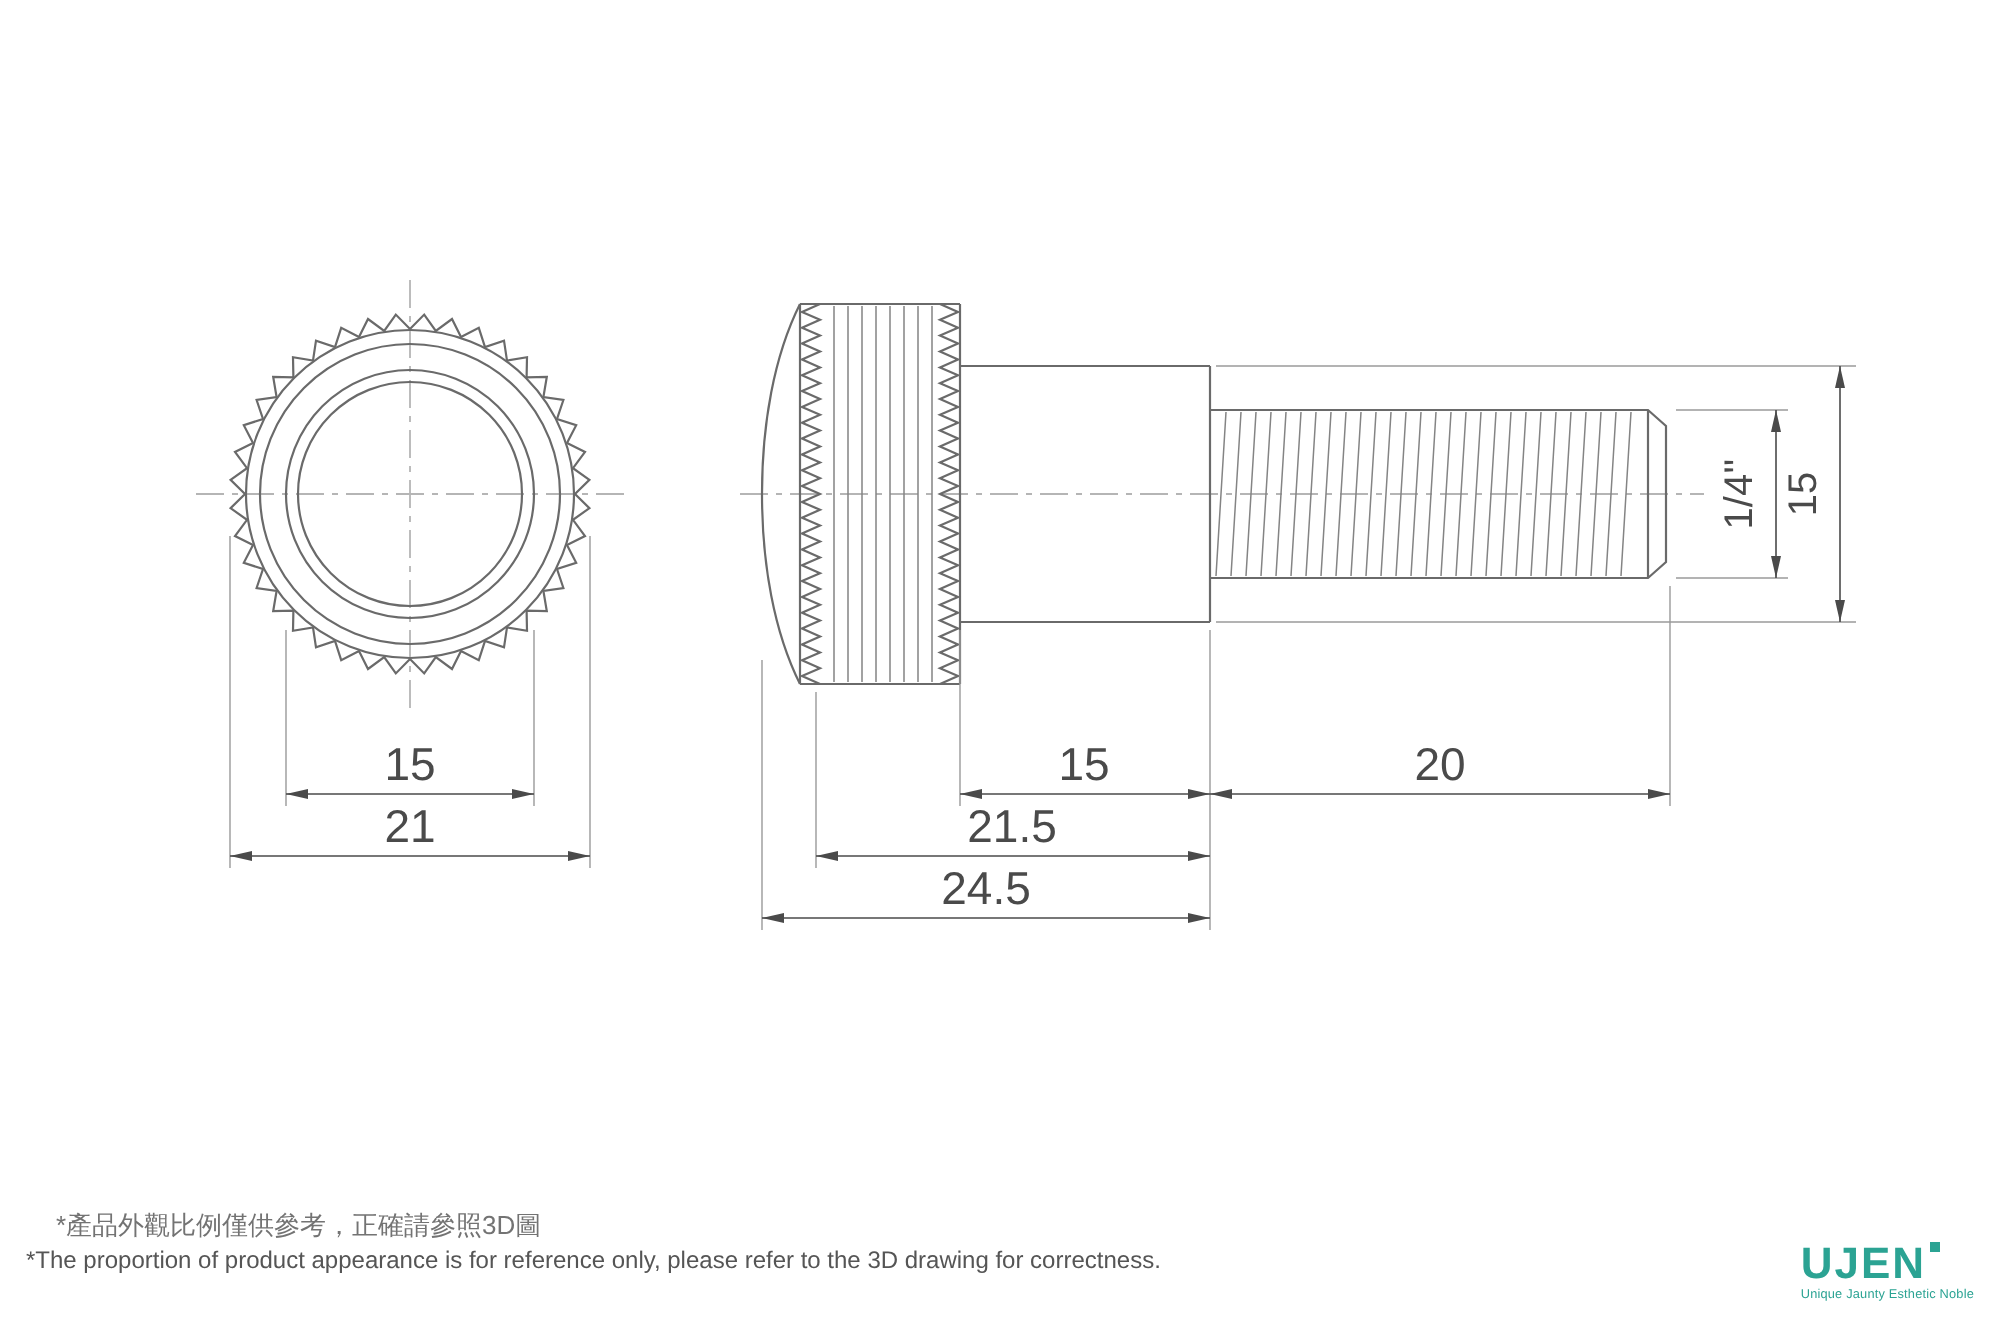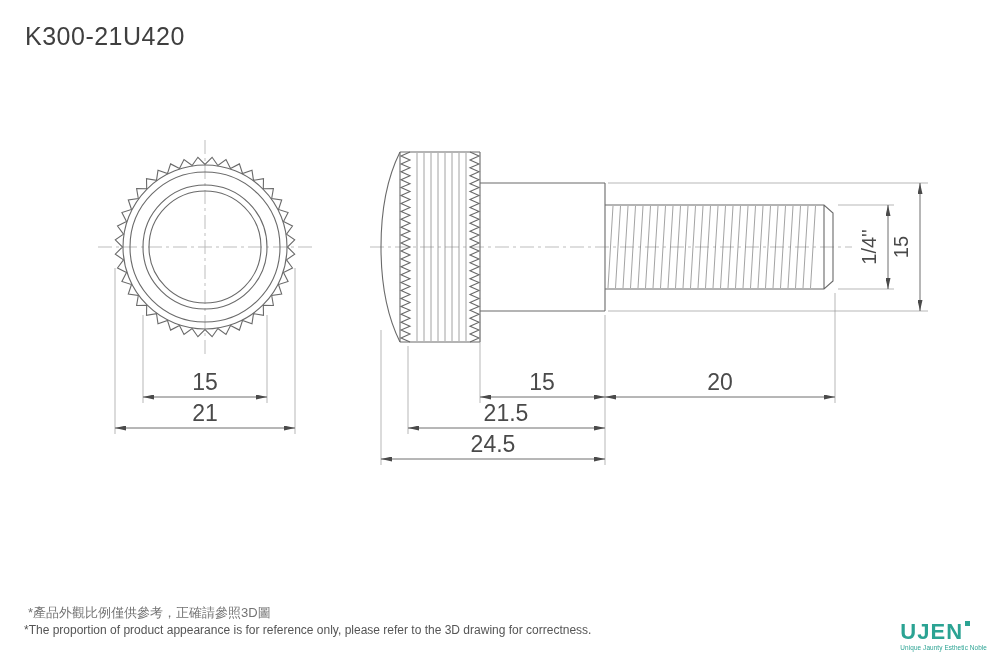--- a/index.html
+++ b/index.html
@@ -21,21 +21,21 @@
   .tex{fill:none;stroke:var(--texture);stroke-width:0.75;}
   .cl{fill:none;stroke:var(--centerline);stroke-width:0.9;stroke-dasharray:14 4 3 4;}
   .dim{fill:none;stroke:var(--dim);stroke-width:0.8;}
   .arrowhead{fill:var(--dim);}
   .dimtext{fill:var(--dim);font-family:"Liberation Sans",sans-serif;font-size:23px;font-weight:400;}
   .dimtext-sm{fill:var(--dim);font-family:"Liberation Sans",sans-serif;font-size:20px;font-weight:400;}
   .title{
     position:absolute;left:25px;top:22px;font-size:25px;color:#3f3f3f;letter-spacing:0.5px;
   }
   .footnote-zh{position:absolute;left:28px;top:604px;font-size:13px;color:#737373;}
-  .footnote-en{position:absolute;left:24px;top:623px;font-size:12px;color:#555555;}
+  .footnote-en{position:absolute;left:13px;top:623px;font-size:12px;color:#555555;}
   .logo{position:absolute;right:14px;bottom:16px;text-align:left;color:var(--accent);line-height:1;}
   .logo-name{font-size:22px;font-weight:bold;letter-spacing:1px;}
   .logo-mark{display:inline-block;width:5px;height:5px;background:var(--accent);vertical-align:top;margin-left:2px;}
   .logo-tagline{font-size:6.4px;letter-spacing:0.1px;margin-top:2px;white-space:nowrap;}
 </style>
 </head>
 <body>
 
 <div id="page">
 
@@ -99,21 +99,20 @@
       <text class="dimtext" x="205" y="421" text-anchor="middle">21</text>
       <text class="dimtext" x="542" y="390" text-anchor="middle">15</text>
       <text class="dimtext" x="720" y="390" text-anchor="middle">20</text>
       <text class="dimtext" x="506" y="421" text-anchor="middle">21.5</text>
       <text class="dimtext" x="493" y="452" text-anchor="middle">24.5</text>
       <text class="dimtext-sm" x="876" y="247" text-anchor="middle" transform="rotate(-90 876 247)">1/4''</text>
       <text class="dimtext-sm" x="908" y="247" text-anchor="middle" transform="rotate(-90 908 247)">15</text>
     </g>
   </svg>
 
-  <div class="title">K300-21U420</div>
 
   <div class="footnote-zh">*產品外觀比例僅供參考，正確請參照3D圖</div>
   <div class="footnote-en">*The proportion of product appearance is for reference only, please refer to the 3D drawing for correctness.</div>
 
   <div class="logo">
     <div>
       <span class="logo-name">UJEN</span><span class="logo-mark"></span>
     </div>
     <div class="logo-tagline">Unique Jaunty Esthetic Noble</div>
   </div>

